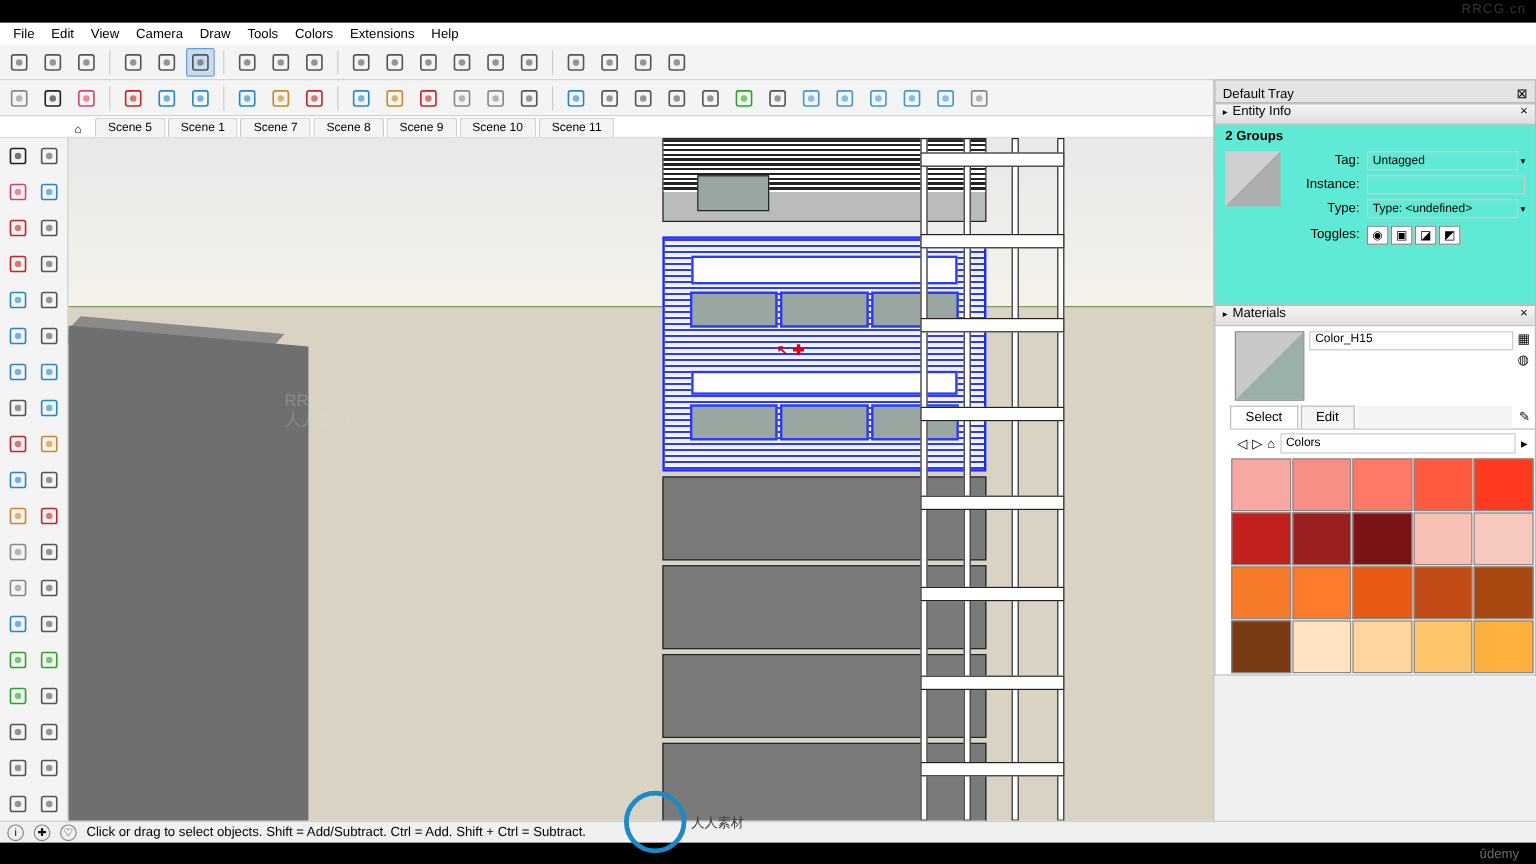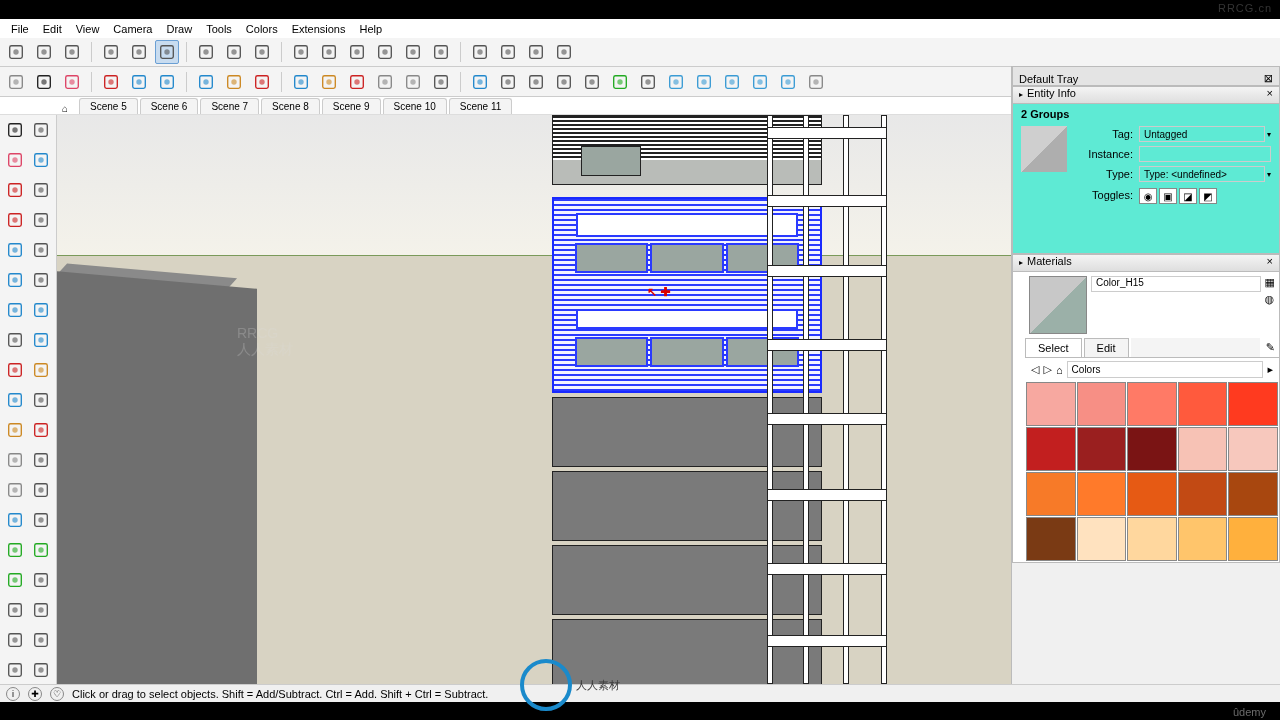--- a/index.html
+++ b/index.html
@@ -385,21 +385,21 @@
           <rect x="3" y="3" width="14" height="14" rx="2" fill="none" stroke="#888" stroke-width="1.5"></rect>
           <circle cx="10" cy="10" r="3" fill="#888" opacity=".6"></circle>
         </svg>
       </div>
     </div>
 
   <div class="scene-tabs">
     <span class="home">⌂</span>
     <div id="tabs" style="display:flex;margin-left:22px;">
         <div class="tab">Scene 5</div>
-        <div class="tab">Scene 6</div>
+        <div class="tab">Scene 1</div>
         <div class="tab">Scene 7</div>
         <div class="tab">Scene 8</div>
         <div class="tab">Scene 9</div>
         <div class="tab">Scene 10</div>
         <div class="tab">Scene 11</div>
       </div>
   </div>
 
   <div class="left-toolbar" id="ltb">
       <div class="tb-btn">

